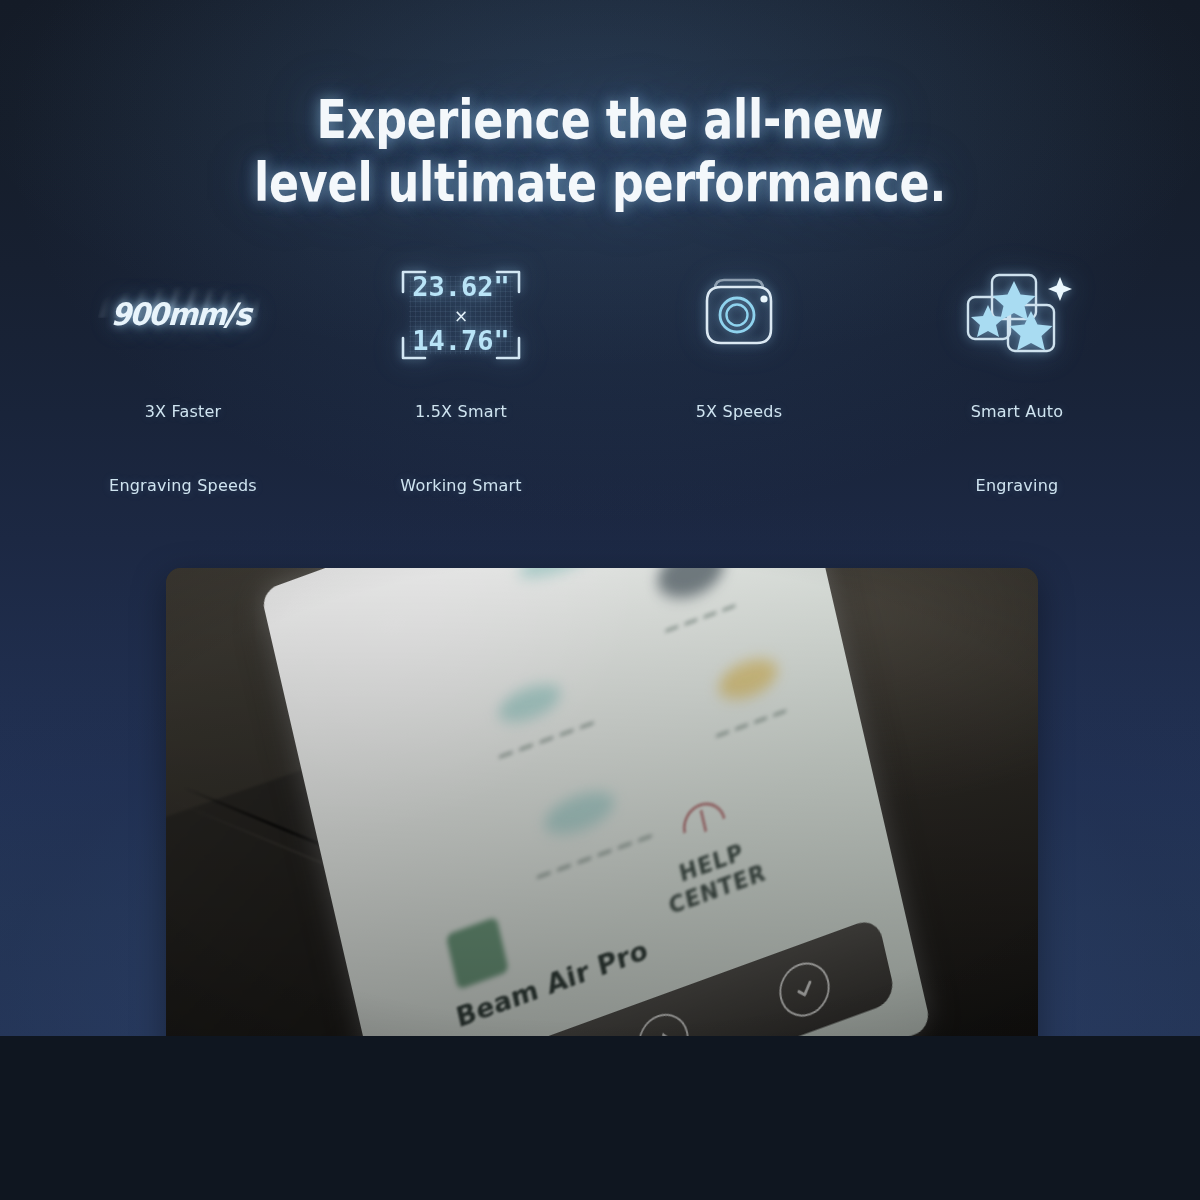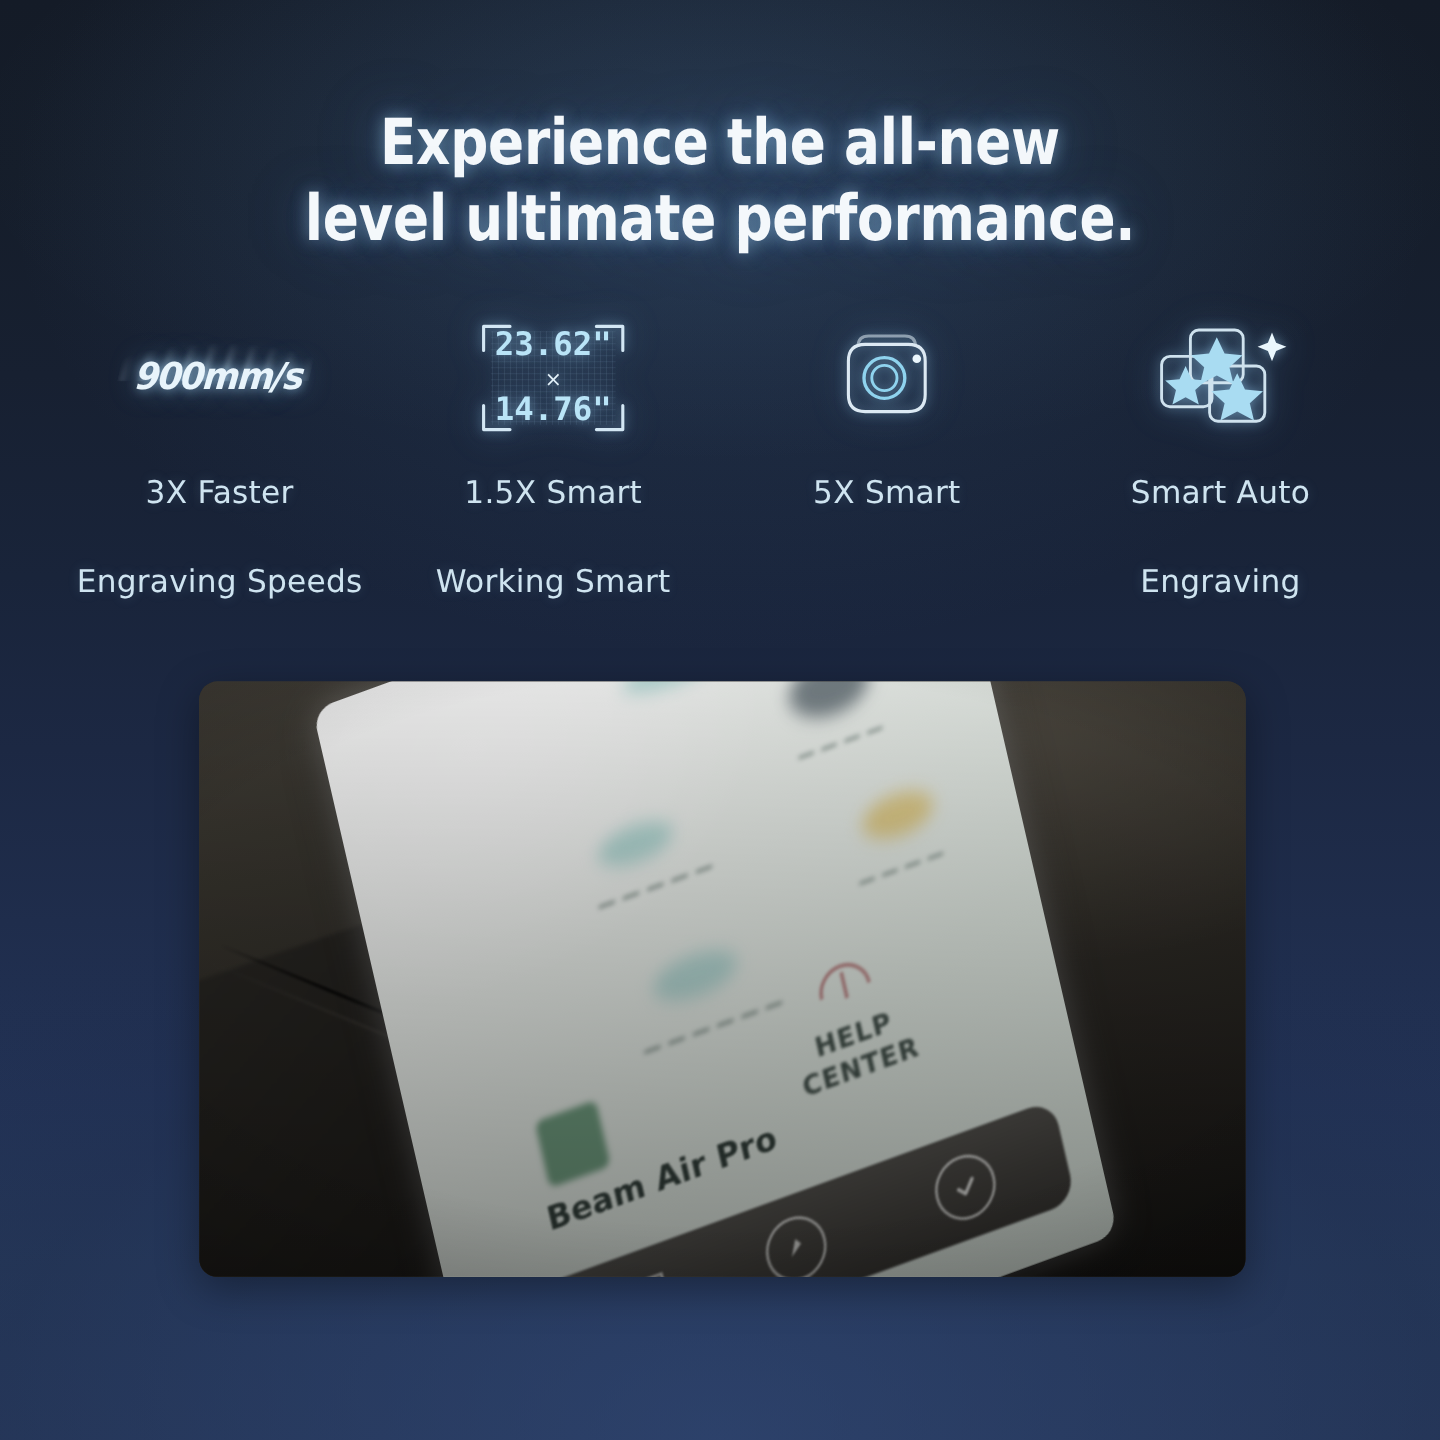--- a/index.html
+++ b/index.html
@@ -11,21 +11,21 @@
     width: 1200px;
     height: 1200px;
     overflow: hidden;
     font-family: "Liberation Sans", sans-serif;
   }
 
   
   #promo {
     position: relative;
     width: 1200px;
-    height: 1200px;
+    height: 1036px;
     overflow: hidden;
     background:
       radial-gradient(820px 520px at 50% 14%, rgba(58,92,135,0.30) 0%, rgba(58,92,135,0.12) 42%, rgba(0,0,0,0) 72%),
       radial-gradient(1100px 700px at 50% 100%, rgba(49,72,118,0.55) 0%, rgba(30,45,78,0.25) 55%, rgba(0,0,0,0) 80%),
       linear-gradient(180deg,
         #141b27 0%,
         #151d2a 12%,
         #172031 26%,
         #19243a 40%,
         #1c2843 52%,
@@ -84,21 +84,21 @@
   .feature-icon {
     height: 106px;
     display: flex;
     align-items: center;
     justify-content: center;
   }
   .feature-label {
     margin-top: 26px;
     text-align: center;
     color: #cfe4f0;
-    font-size: 26px;
+    font-size: 16px;
     line-height: 35px;
     letter-spacing: 0.2px;
     font-family: "DejaVu Sans", "Liberation Sans", sans-serif;
     text-shadow: 0 0 10px rgba(130,180,220,0.22);
   }
   .feature-label .l2 { display:block;margin-top:39px; }
 
   
   .speed-wrap { position: relative; width: 190px; height: 90px; }
   .speed-trail {
@@ -313,21 +313,21 @@
       <div class="feature-icon">
         <svg class="ico" width="108" height="96" viewBox="0 0 108 96">
           <path d="M22 34 q0 -14 14 -14 h36 q14 0 14 14 v28 q0 14 -14 14 h-36 q-14 0 -14 -14 z" fill="none" stroke="#dce9f3" stroke-width="2.6"></path>
           <path d="M30 22 q0 -9 9 -9 h30 q9 0 9 9" fill="none" stroke="#dce9f3" stroke-width="2.6" opacity="0.55"></path>
           <circle cx="52" cy="48" r="17" fill="none" stroke="#8fd3ee" stroke-width="2.8"></circle>
           <circle cx="52" cy="48" r="10.5" fill="none" stroke="#8fd3ee" stroke-width="2.4"></circle>
           <circle cx="79" cy="32" r="3.6" fill="#eaf6fc"></circle>
         </svg>
       </div>
       <div class="feature-label">
-        <span>5X Smart</span>
+        <span>5X Speeds</span>
       </div>
     </div>
 
 
     <div class="feature">
       <div class="feature-icon">
         <svg class="ico" width="122" height="100" viewBox="0 0 122 100">
           <rect x="12" y="32" width="42" height="42" rx="7" fill="none" stroke="#cfe2ee" stroke-width="2.4"></rect>
           <rect x="36" y="10" width="44" height="44" rx="7" fill="none" stroke="#cfe2ee" stroke-width="2.4"></rect>
           <rect x="52" y="40" width="46" height="46" rx="7" fill="none" stroke="#cfe2ee" stroke-width="2.4"></rect>

